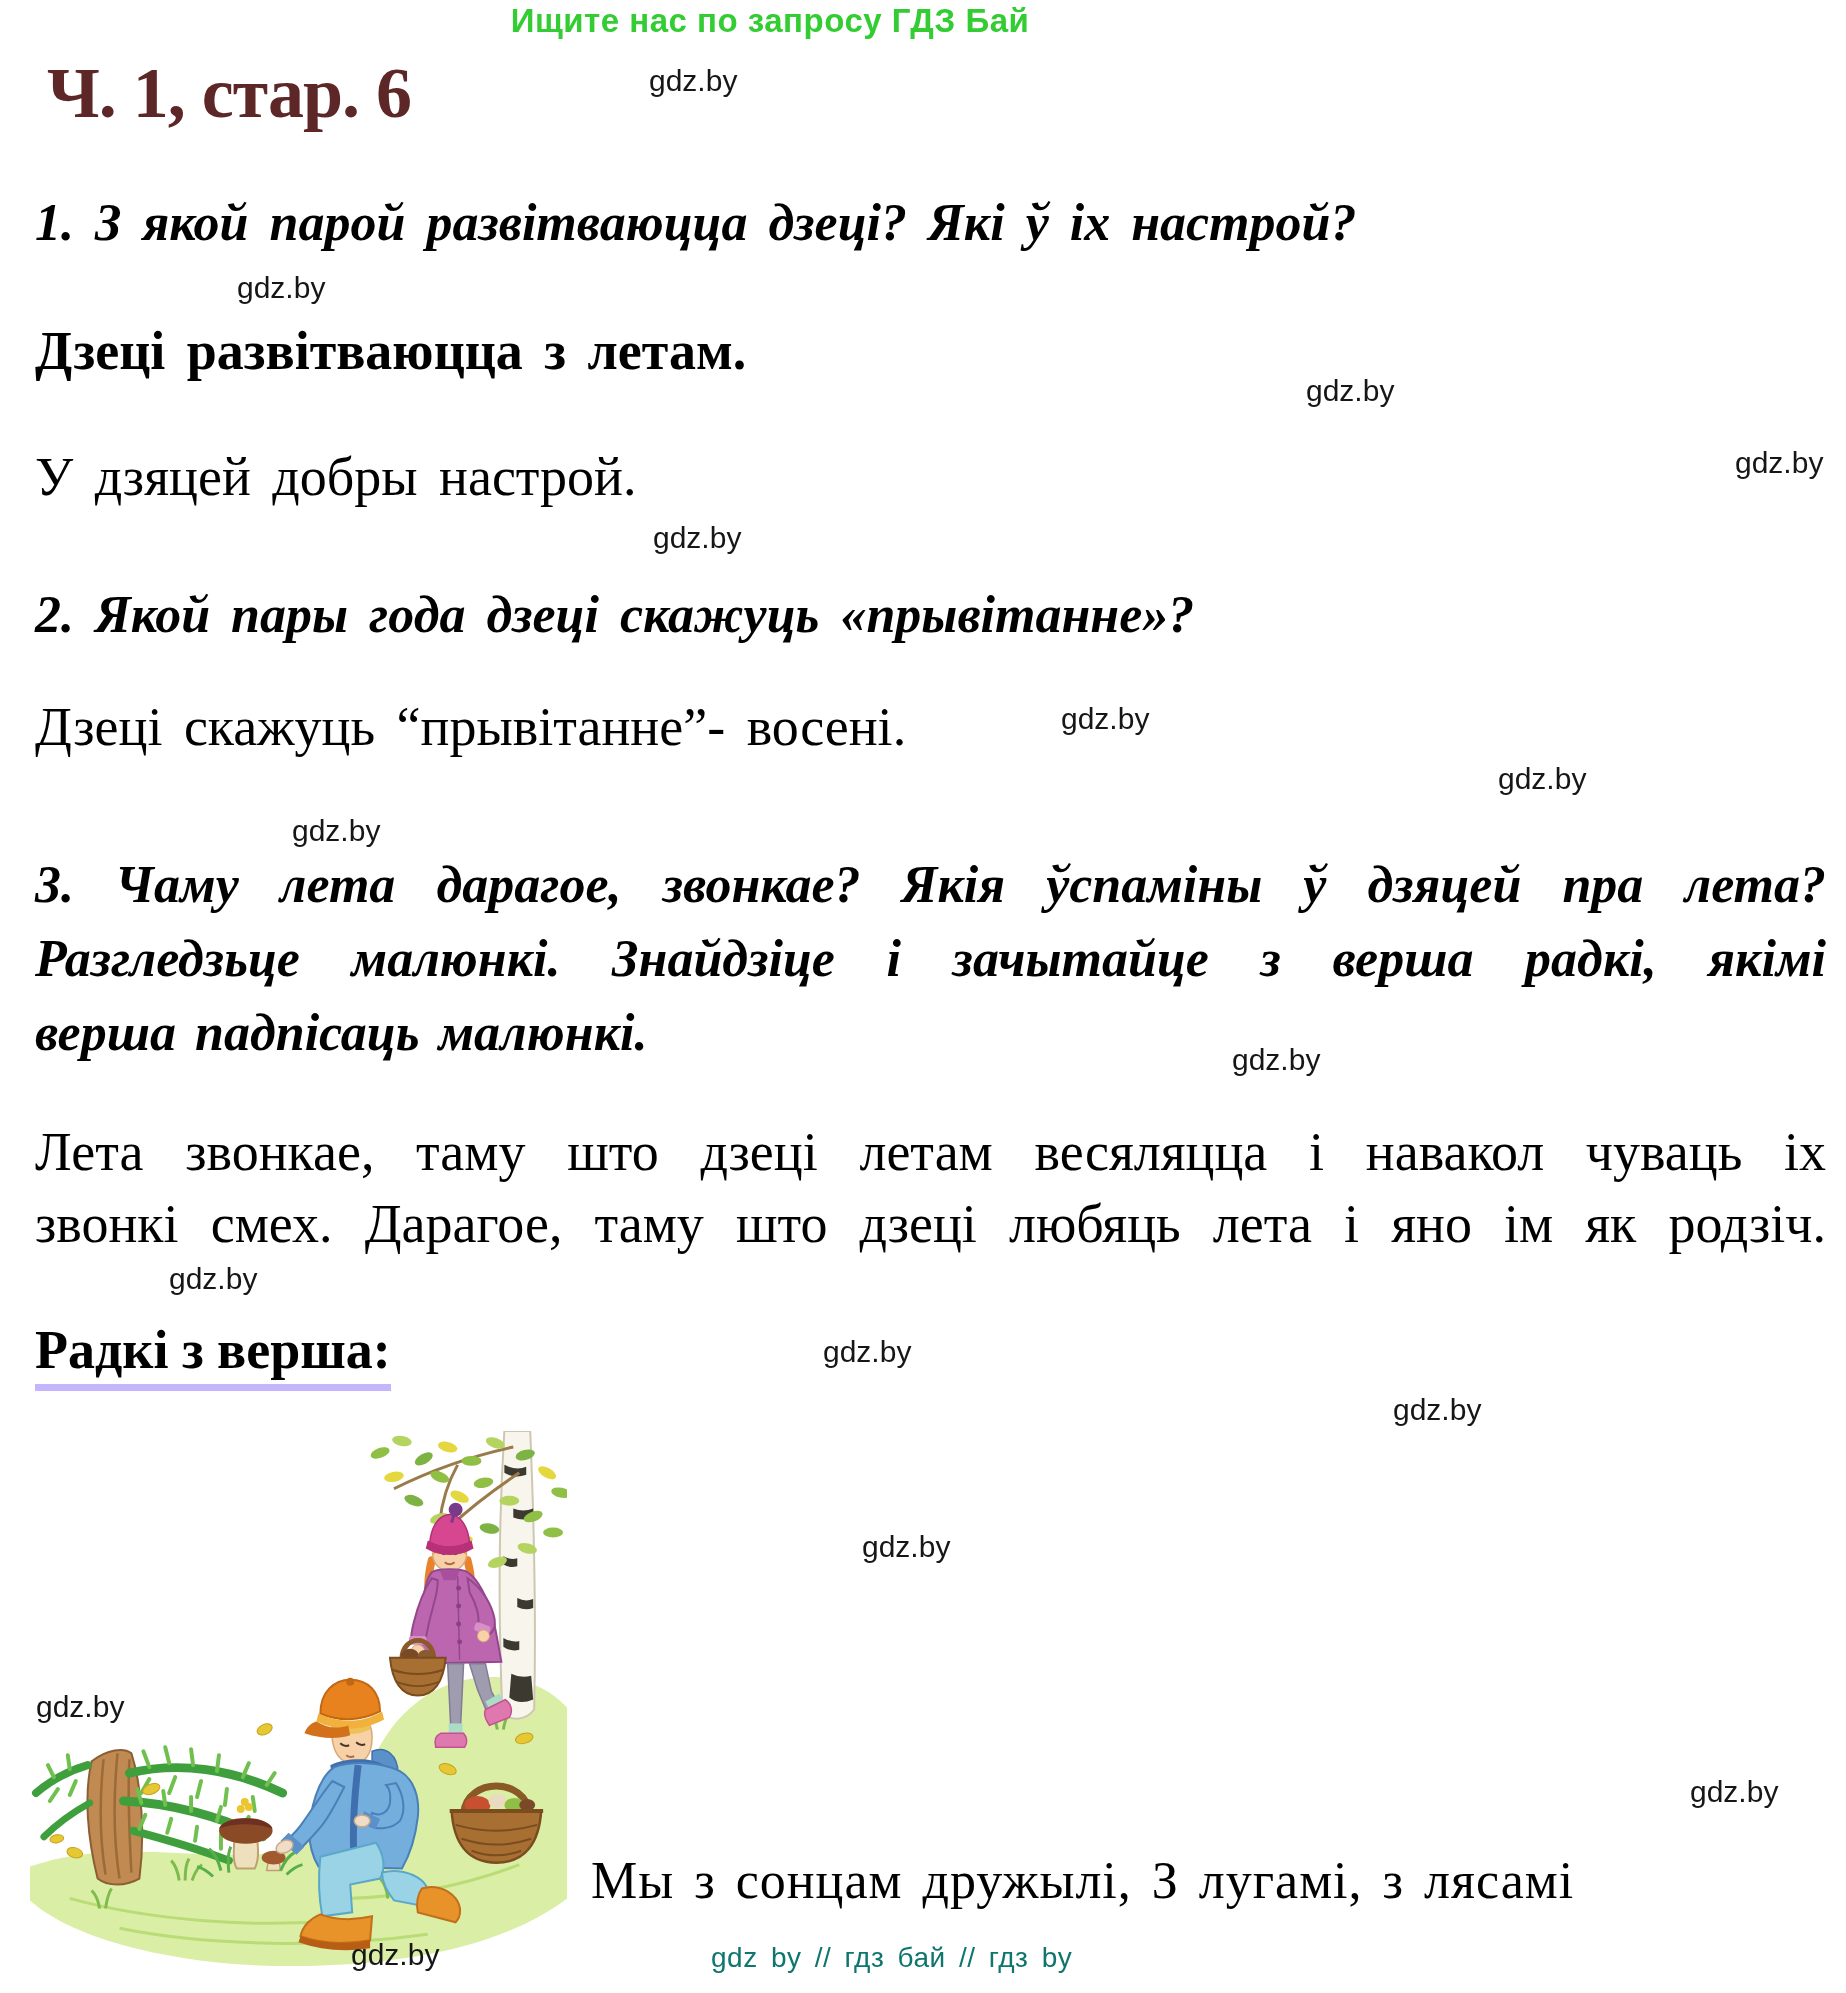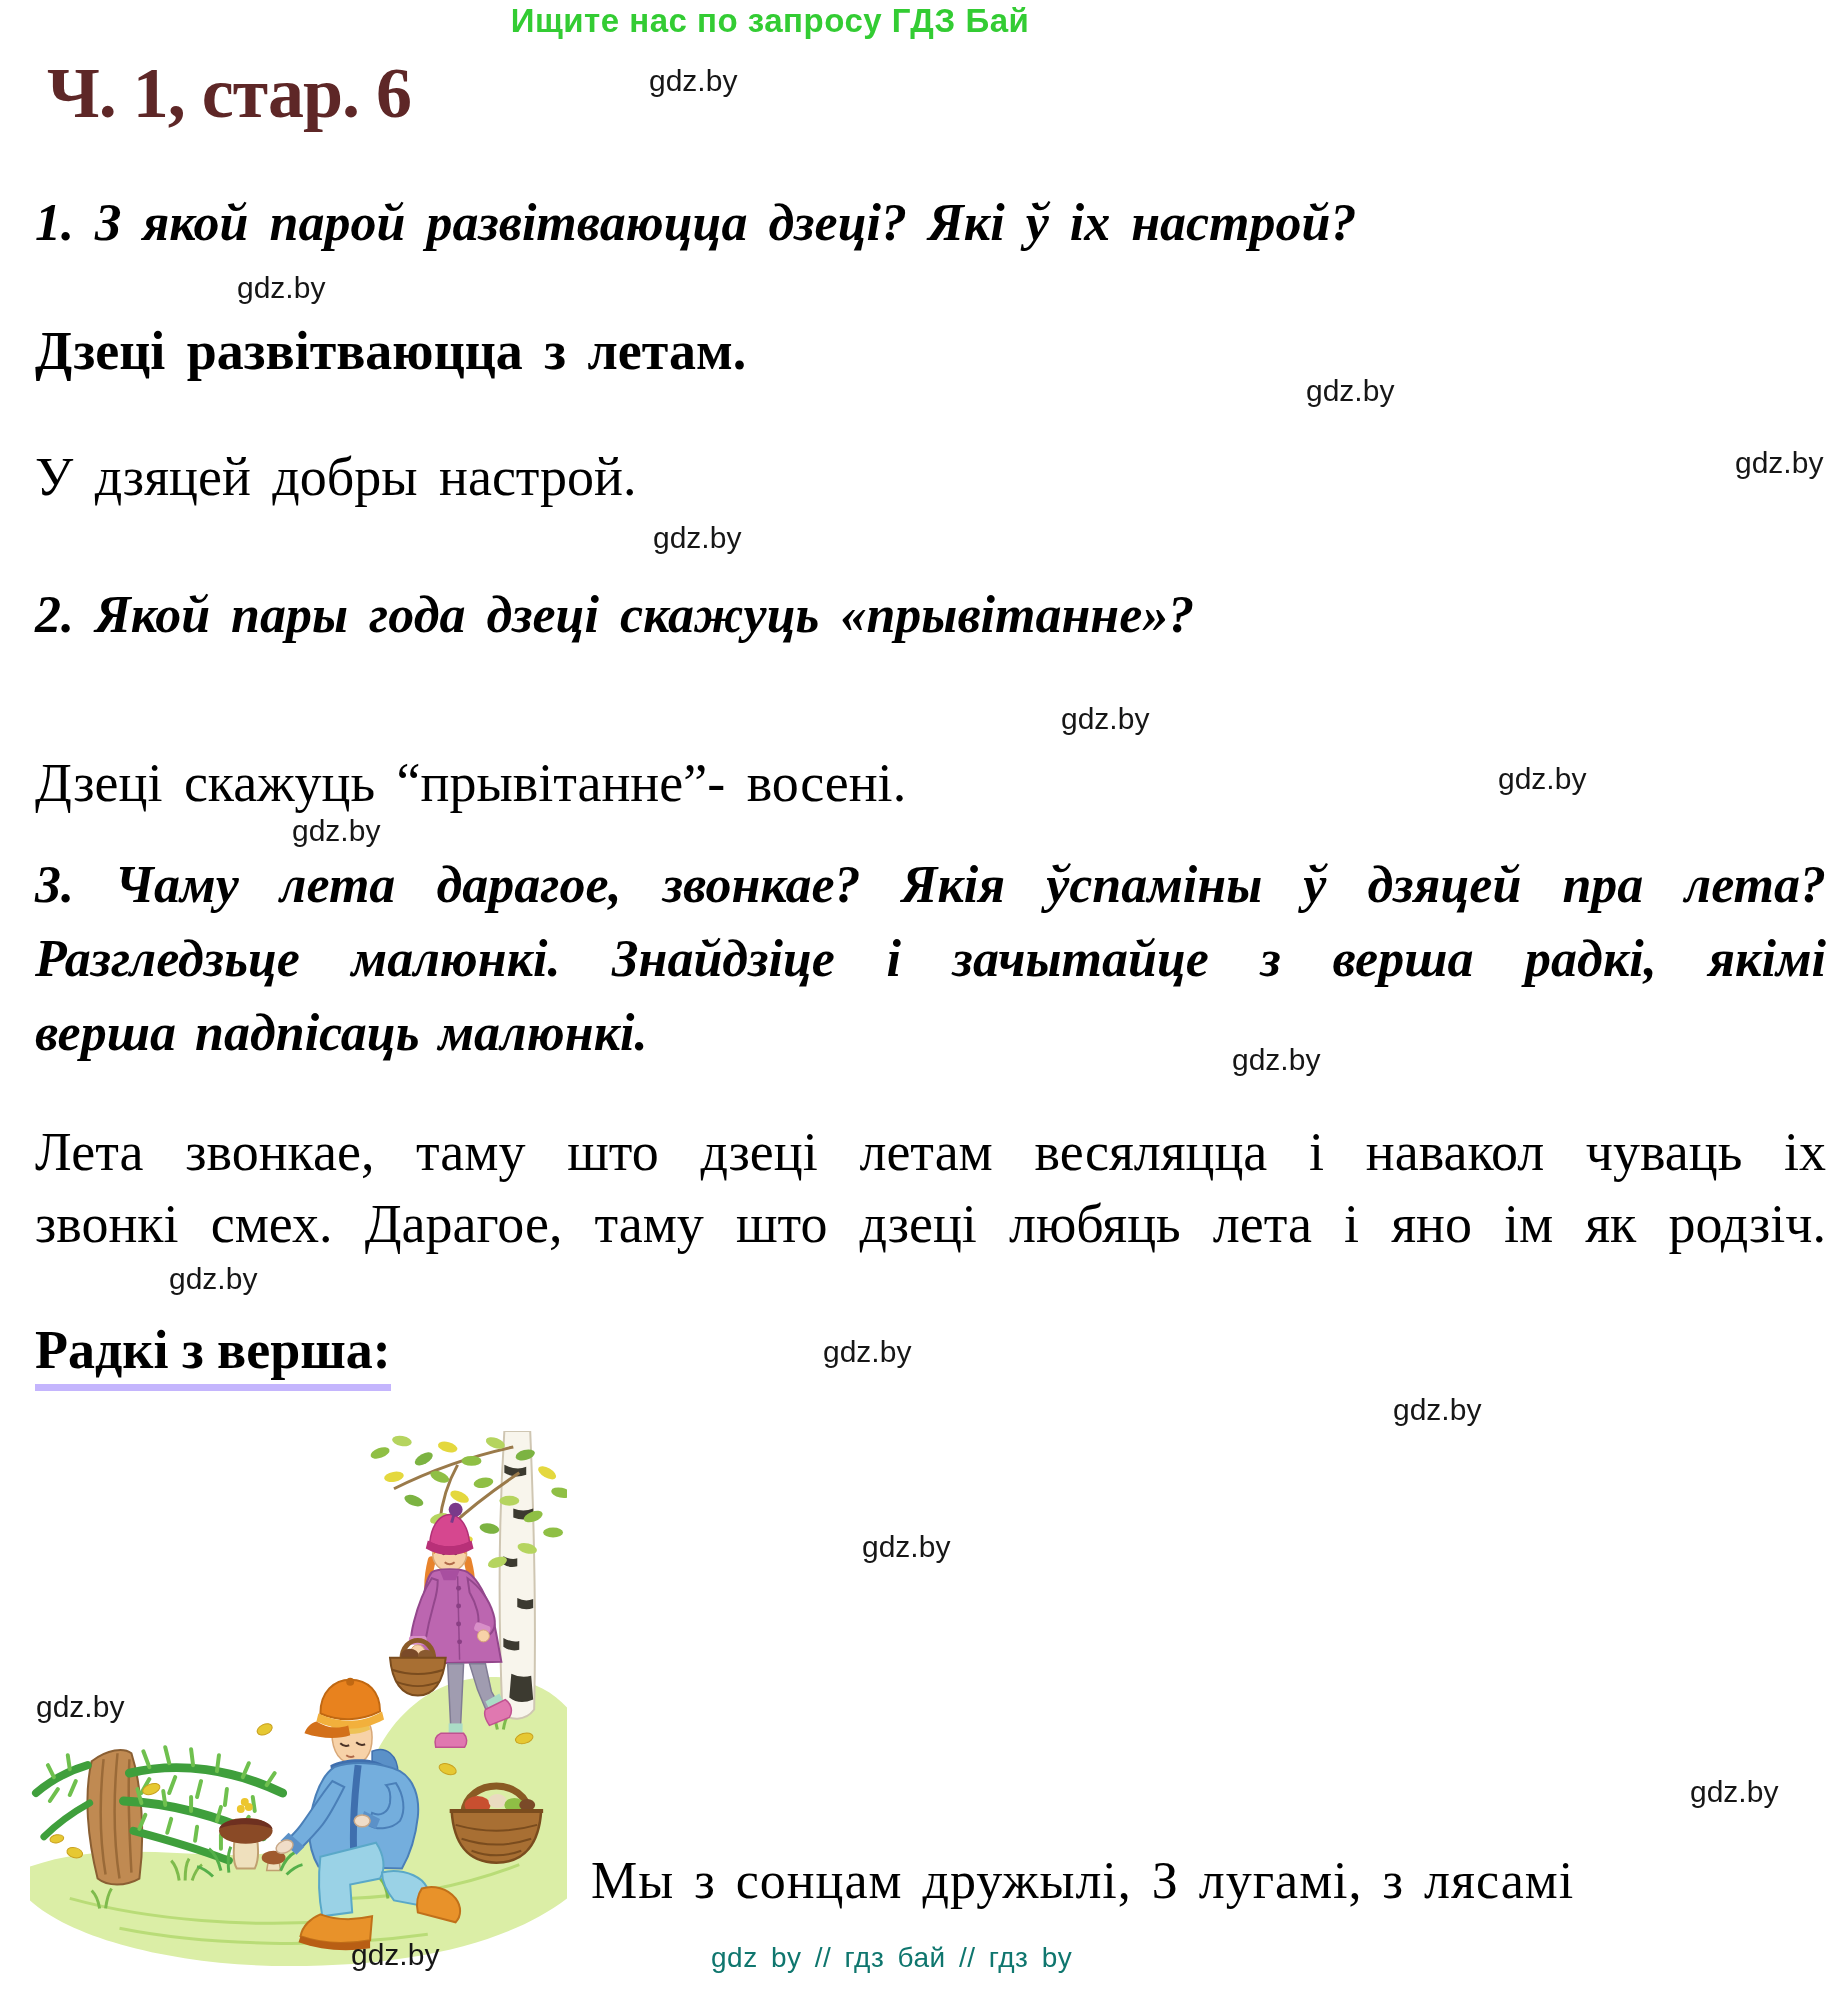--- a/index.html
+++ b/index.html
@@ -83,21 +83,21 @@
   <div class="abs wm" style="top:446px;left:1735px;">gdz.by</div>
 
   <div class="abs a" style="top:446px;left:35px;">У дзяцей добры настрой.</div>
 
   <div class="abs wm" style="top:521px;left:653px;">gdz.by</div>
 
   <div class="abs q" style="top:585px;left:35px;">2. Якой пары года дзеці скажуць «прывітанне»?</div>
 
   <div class="abs wm" style="top:702px;left:1061px;">gdz.by</div>
 
-  <div class="abs a" style="top:752px;left:35px;">Дзеці скажуць “прывітанне”-  восені.</div>
+  <div class="abs a" style="top:696px;left:35px;">Дзеці скажуць “прывітанне”-  восені.</div>
 
   <div class="abs wm" style="top:762px;left:1498px;">gdz.by</div>
   <div class="abs wm" style="top:814px;left:292px;">gdz.by</div>
 
   <div class="abs block q3block">
     <span class="line just">3.  Чаму лета дарагое, звонкае? Якія ўспаміны ў дзяцей пра лета?</span>
     <span class="line just">Разгледзьце малюнкі. Знайдзіце і зачытайце з верша радкі, якімі</span>
     <span class="line">верша падпісаць малюнкі.</span>
   </div>
 

